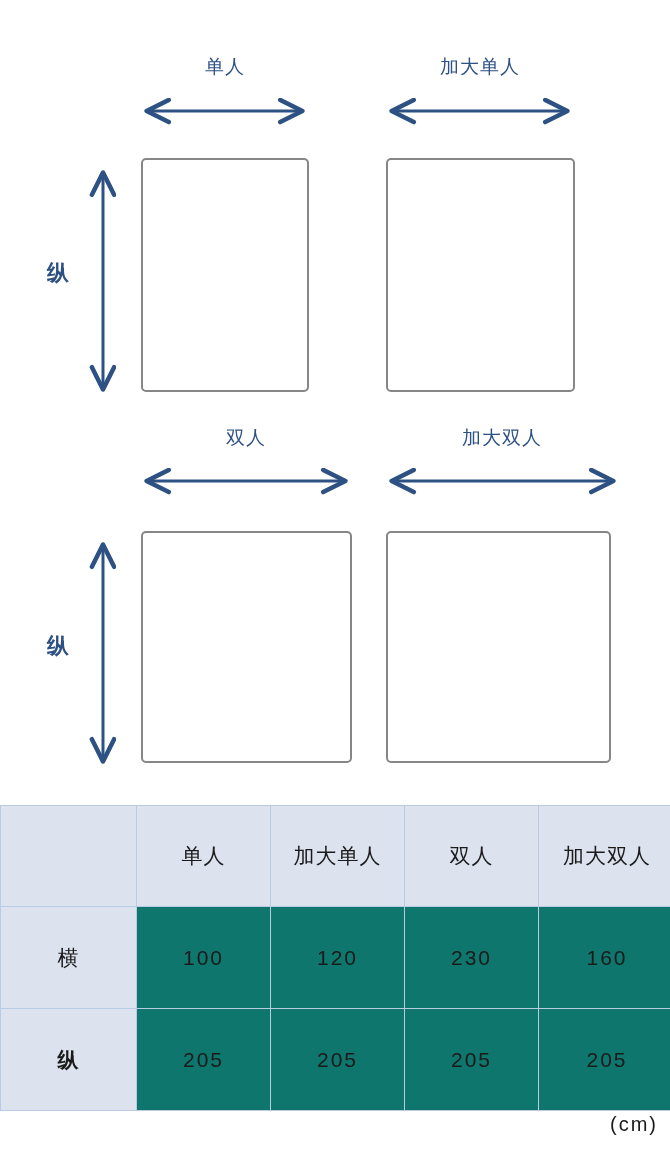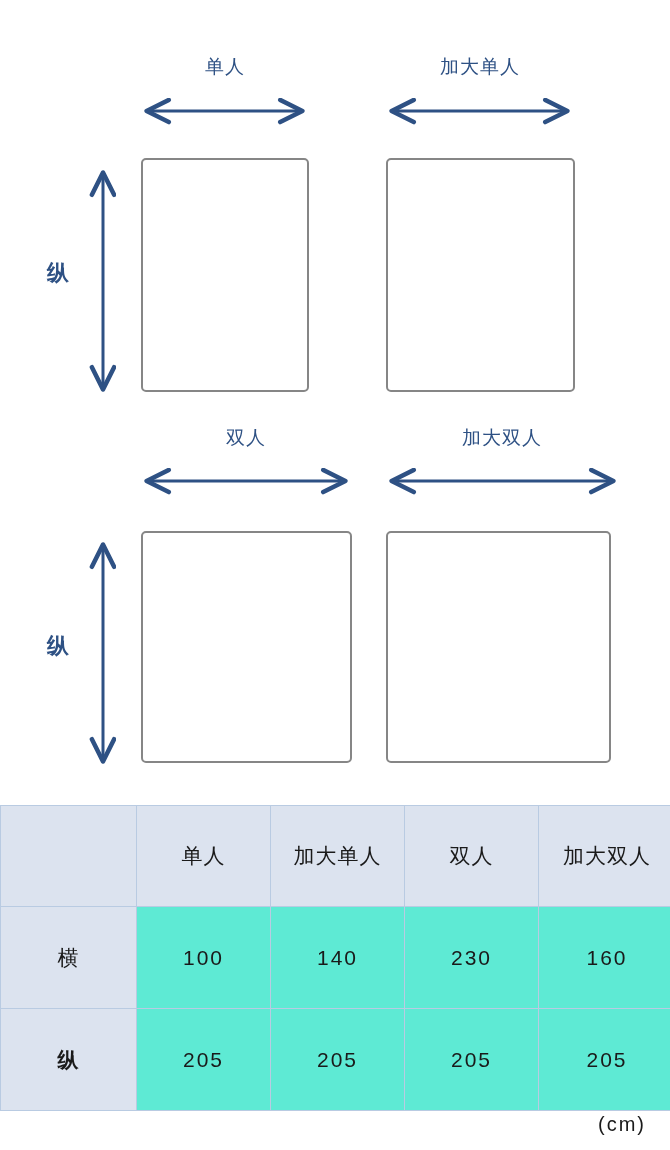--- a/index.html
+++ b/index.html
@@ -79,38 +79,38 @@
     font-family: "Liberation Sans", "DejaVu Sans", sans-serif;
     padding: 0;
   }
   #size-table thead th {
     background: #dce3ef;
     height: 100px;
     letter-spacing: 1px;
   }
   #size-table thead th.corner-blank { background: #dce3ef; }
   #size-table tbody td {
-    background: #5eead4;
+    background: #0f766e;
     height: 101px;
     letter-spacing: 2px;
   }
   #size-table tbody td.row-head {
     background: #dce3ef;
     letter-spacing: 1px;
   }
   #size-table tbody tr.row-vertical td.row-head {
     font-weight: bold;
   }
   .col-head { width: 135px; }
   .col-cell { width: 133px; }
   .col-cell-last { width: 136px; }
 
   #unit-note {
     position: absolute;
-    right: 24px;
+    right: 12px;
     top: 1113px;
     font-size: 20px;
     color: #1a1a1a;
     letter-spacing: 2px;
     font-family: "Liberation Sans", "DejaVu Sans", sans-serif;
   }
 </style>
 </head>
 <body>
 
@@ -168,21 +168,21 @@
         <th class="col-cell">单人</th>
         <th class="col-cell">加大单人</th>
         <th class="col-cell">双人</th>
         <th class="col-cell-last">加大双人</th>
       </tr>
     </thead>
     <tbody>
       <tr class="row-horizontal">
         <td class="row-head">横</td>
         <td>100</td>
-        <td>140</td>
+        <td>120</td>
         <td>230</td>
         <td>160</td>
       </tr>
       <tr class="row-vertical">
         <td class="row-head">纵</td>
         <td>205</td>
         <td>205</td>
         <td>205</td>
         <td>205</td>
       </tr>

